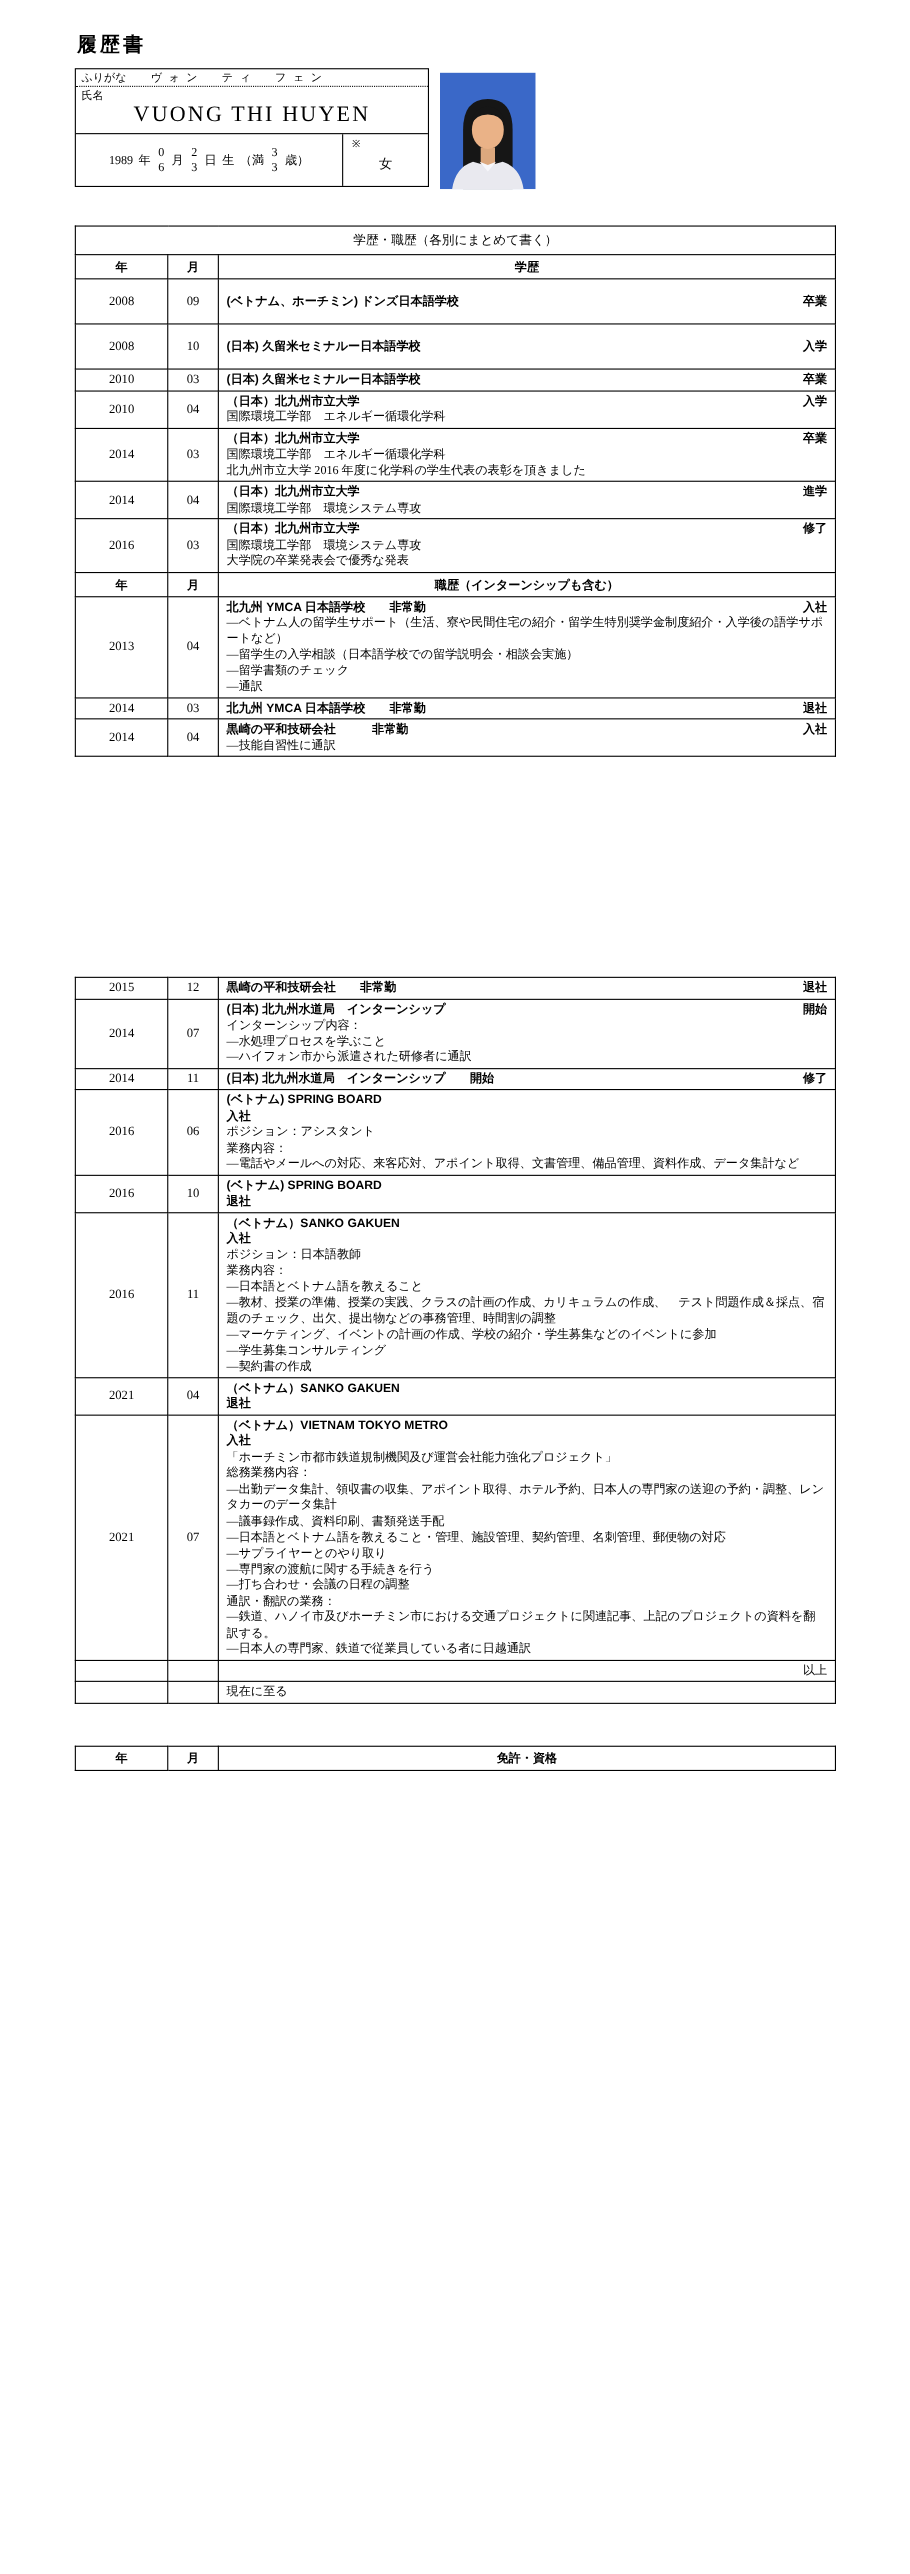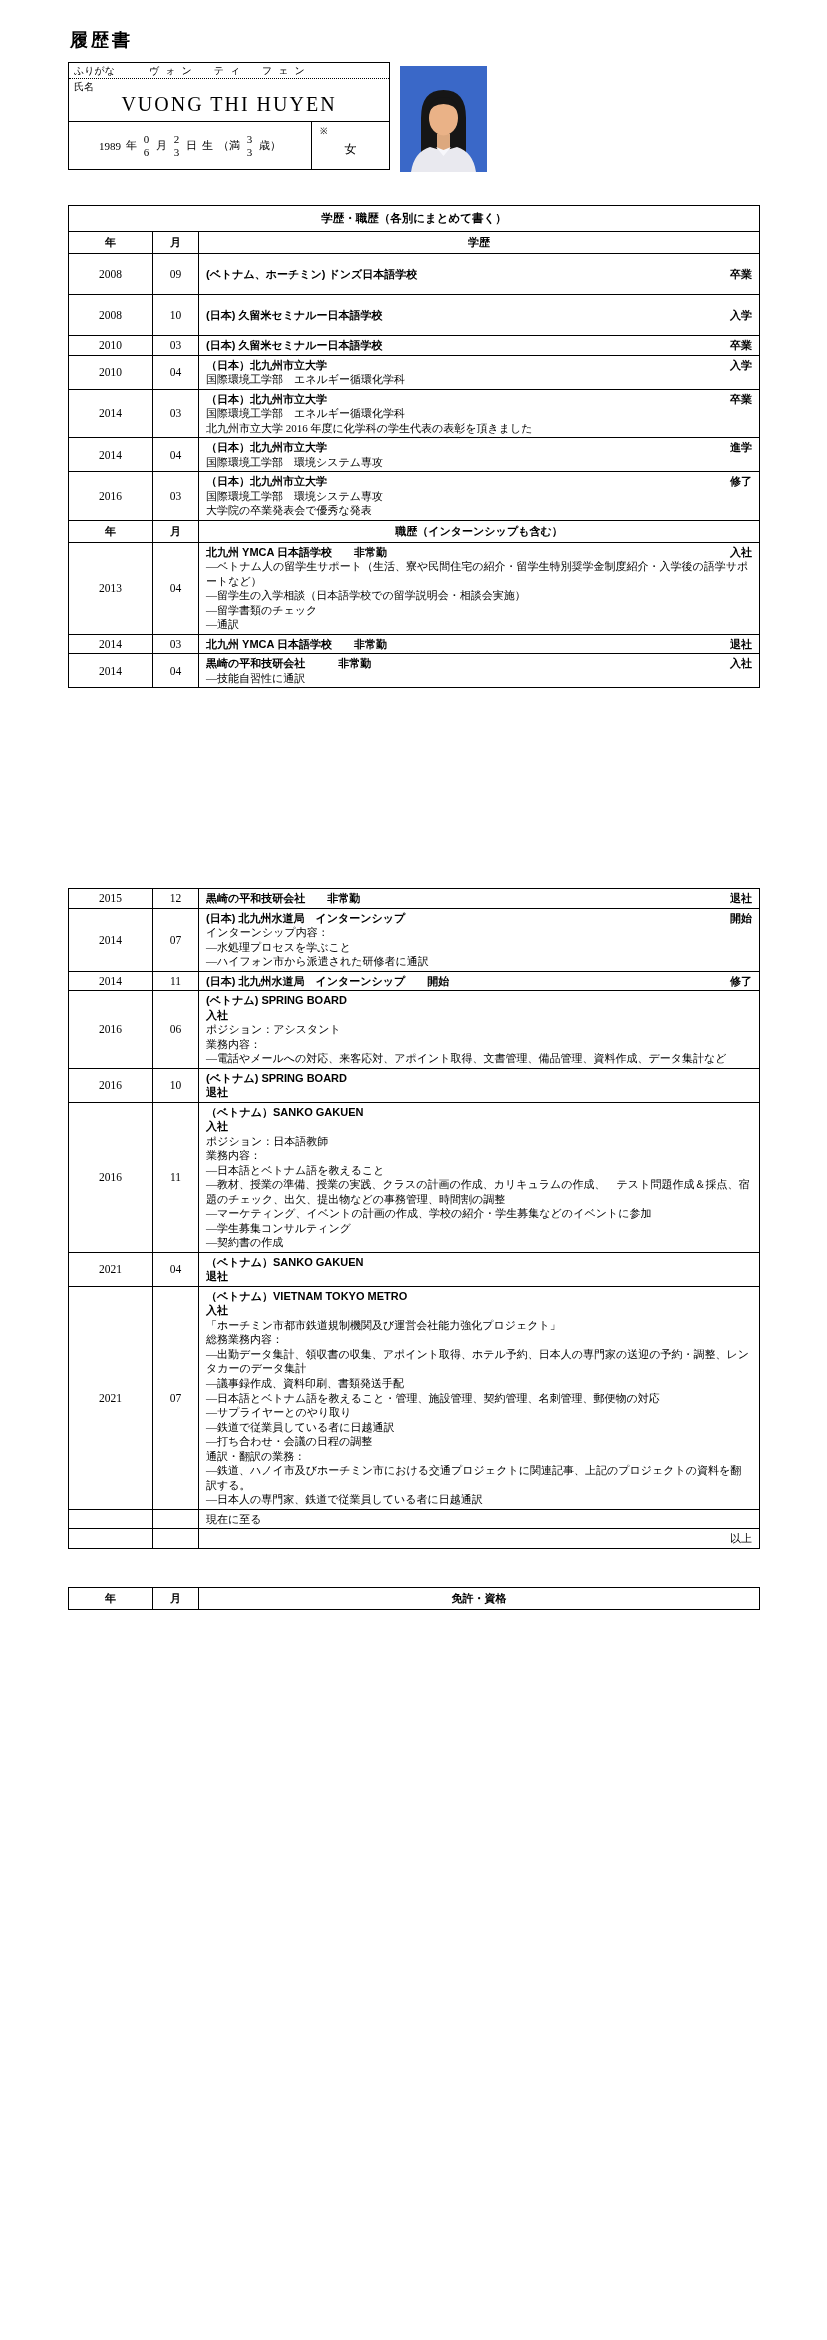--- a/index.html
+++ b/index.html
@@ -4,41 +4,41 @@
 <style>
   * { margin:0; padding:0; box-sizing:border-box; }
   html,body { background:#ffffff; }
   body { font-family:"Liberation Serif","DejaVu Serif",serif; color:#000; }
   .page { position:relative; width:827px; height:1776px; background:#fff; margin:0 auto; overflow:hidden; }
 
   .doc-title { position:absolute; left:70px; top:28px; font-family:"Liberation Sans","DejaVu Sans",sans-serif; font-weight:bold; font-size:18px; letter-spacing:3px; }
 
   
   .personal { position:absolute; left:68px; top:62px; width:322px; height:108px; border:1px solid #000; }
-  .furigana-row { display:flex; align-items:center; gap:34px; height:16px; padding:0 5px; border-bottom:1px dotted #000; font-size:10px; }
+  .furigana-row { display:flex; align-items:center; gap:22px; height:16px; padding:0 5px; border-bottom:1px dotted #000; font-size:10px; }
   .furigana-value { letter-spacing:6px; }
   .name-row { height:42px; position:relative;font-family:Liberation Serif, serif; }
   .name-label { position:absolute; left:5px; top:1px; font-size:10px; }
   .name-value { text-align:center; padding-top:14px; font-size:20px; letter-spacing:2px; }
   .birth-row { display:flex; border-top:1px solid #000; height:48px; }
   .birth-main { flex:1; display:flex; align-items:center; justify-content:center; gap:5px; font-size:11px; }
   .stack { display:inline-block; width:9px; word-break:break-all; line-height:1.1; text-align:center; font-size:11px; }
   .gender-cell { width:78px; border-left:1px solid #000; position:relative; }
   .gender-note { position:absolute; left:8px; top:2px; font-size:9px; }
   .gender-value { text-align:center; margin-top:19px; font-size:12px; }
 
   
   .photo { position:absolute; left:400px; top:66px; width:87px; height:106px; }
   .photo svg { display:block; width:100%; height:100%; }
 
   
   .rtable { position:absolute; left:68px; width:692px; border-collapse:collapse; table-layout:fixed; background:#fff; }
   .rtable td, .rtable th { border:1px solid #000; vertical-align:middle; }
   .rtable th { font-family:"Liberation Sans","DejaVu Sans",sans-serif; font-weight:bold; font-size:11px; text-align:center; padding:3px 2px; }
-  .t-title { text-align:center; font-family:"Liberation Sans","DejaVu Sans",sans-serif; font-weight:bold; font-size:11.5px; padding:5px 2px; }
+  .t-title { text-align:center; font-family:"Liberation Sans","DejaVu Sans",sans-serif; font-weight:normal; font-size:11.5px; padding:5px 2px; }
   .ym { text-align:center; font-size:11.5px; padding:2px; }
   .cell-content { padding:2px 7px; font-size:11px; line-height:1.32; }
   tr.tall td { height:41px; }
   .line { display:flex; }
   .line .lt { flex:1; }
   .line.bold .lt { font-family:"Liberation Sans","DejaVu Sans",sans-serif; font-weight:bold; }
   .line .rt { font-family:"Liberation Sans","DejaVu Sans",sans-serif; font-weight:bold; margin-left:8px; white-space:nowrap; }
   .line.ralign .lt { text-align:right; }
 
   .tbl1 { top:205px; }
@@ -395,51 +395,51 @@
             <div class="line">
               <span class="lt">—議事録作成、資料印刷、書類発送手配</span>
             </div>
             <div class="line">
               <span class="lt">—日本語とベトナム語を教えること・管理、施設管理、契約管理、名刺管理、郵便物の対応</span>
             </div>
             <div class="line">
               <span class="lt">—サプライヤーとのやり取り</span>
             </div>
             <div class="line">
-              <span class="lt">—鉄道で従業員している者に日越通訳</span>
+              <span class="lt">—専門家の渡航に関する手続きを行う</span>
             </div>
             <div class="line">
               <span class="lt">—打ち合わせ・会議の日程の調整</span>
             </div>
             <div class="line">
               <span class="lt">通訳・翻訳の業務：</span>
             </div>
             <div class="line">
               <span class="lt">—鉄道、ハノイ市及びホーチミン市における交通プロジェクトに関連記事、上記のプロジェクトの資料を翻訳する。</span>
             </div>
             <div class="line">
               <span class="lt">—日本人の専門家、鉄道で従業員している者に日越通訳</span>
             </div>
           </td>
         </tr>
         <tr>
           <td class="ym"></td>
           <td class="ym"></td>
           <td class="cell-content">
-            <div class="line">
-              <span class="lt">現在に至る</span>
+            <div class="line ralign">
+              <span class="lt">以上</span>
             </div>
           </td>
         </tr>
         <tr>
           <td class="ym"></td>
           <td class="ym"></td>
           <td class="cell-content">
-            <div class="line ralign">
-              <span class="lt">以上</span>
+            <div class="line">
+              <span class="lt">現在に至る</span>
             </div>
           </td>
         </tr>
       </tbody>
   </table>
 
   <table class="rtable tbl3">
     <colgroup>
         <col style="width:84px">
         <col style="width:46px">

